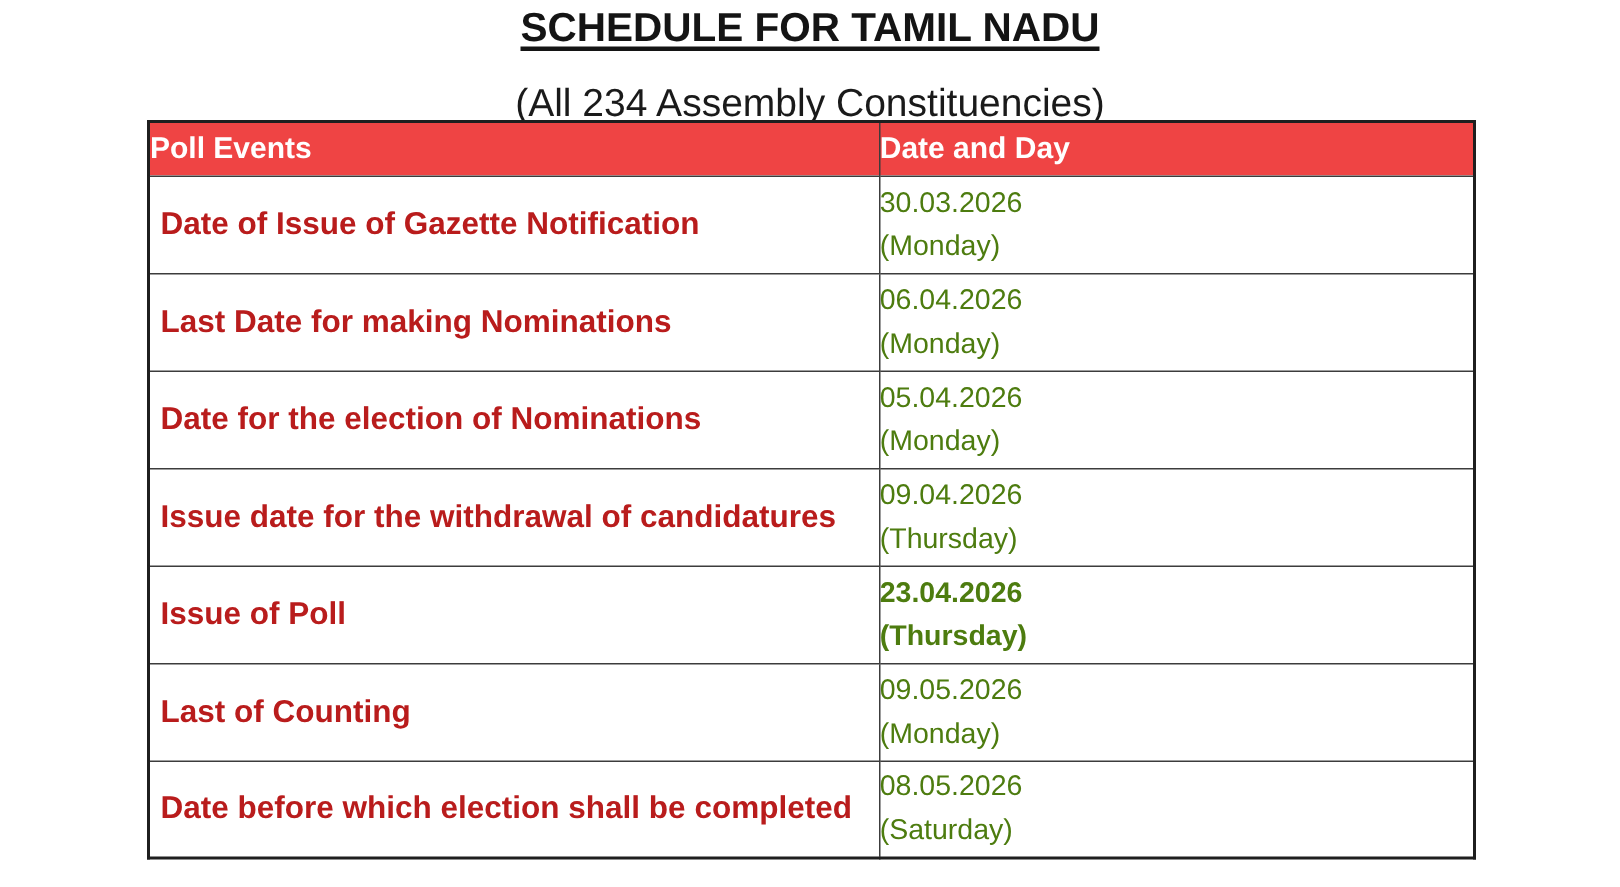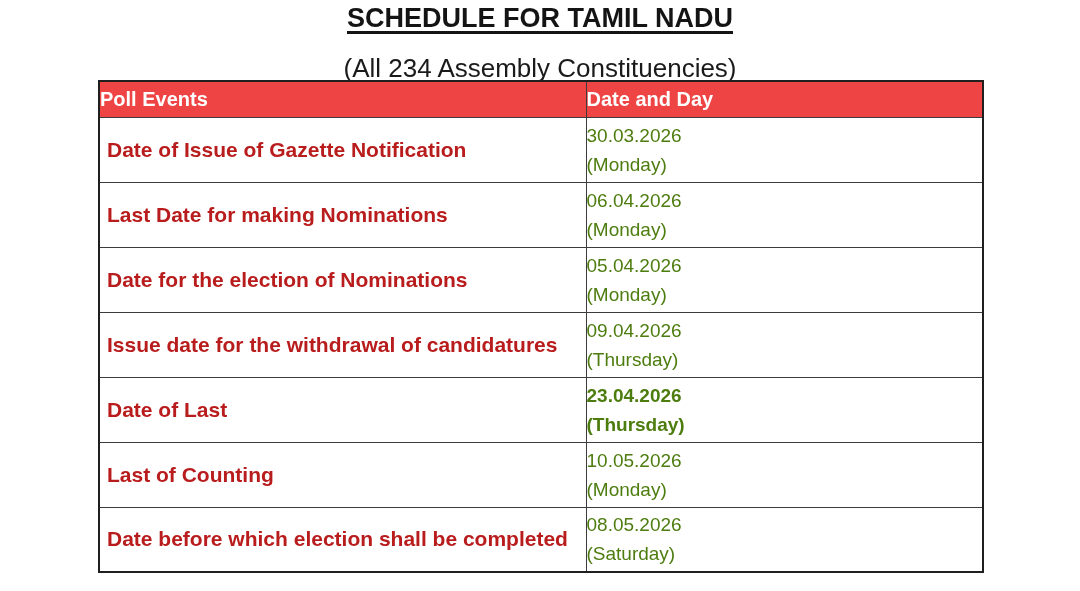--- a/index.html
+++ b/index.html
@@ -124,30 +124,30 @@
         </td>
       </tr>
       <tr>
         <td class="event-cell">Issue date for the withdrawal of candidatures</td>
         <td class="date-cell">
           <div>09.04.2026</div>
           <div>(Thursday)</div>
         </td>
       </tr>
       <tr>
-        <td class="event-cell">Date of Last</td>
+        <td class="event-cell">Issue of Poll</td>
         <td class="date-cell bold">
           <div>23.04.2026</div>
           <div>(Thursday)</div>
         </td>
       </tr>
       <tr>
         <td class="event-cell">Last of Counting</td>
         <td class="date-cell">
-          <div>10.05.2026</div>
+          <div>09.05.2026</div>
           <div>(Monday)</div>
         </td>
       </tr>
       <tr>
         <td class="event-cell">Date before which election shall be completed</td>
         <td class="date-cell">
           <div>08.05.2026</div>
           <div>(Saturday)</div>
         </td>
       </tr>

